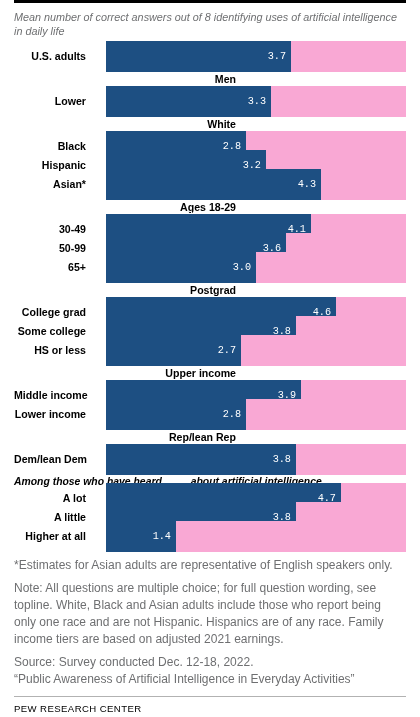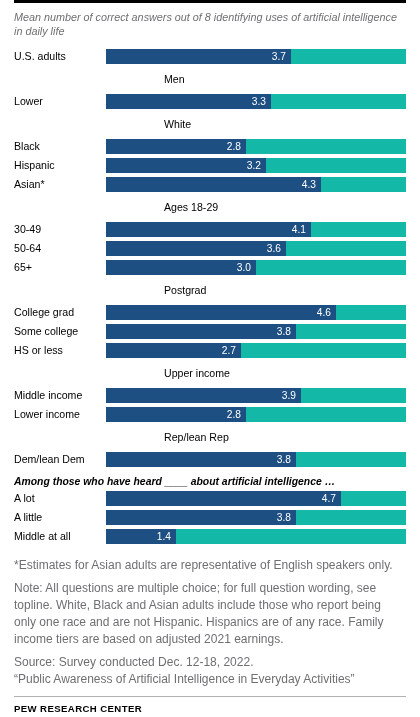--- a/index.html
+++ b/index.html
@@ -51,34 +51,35 @@
     align-items: center;
     height: 17px;
     margin-bottom: 2px;
   }
   .row.gap {
     margin-top: 9px;
     flex-direction: column;
   }
   .row-label {
     width: 92px;
-    text-align: left;
-    padding-right: 0;
+    text-align: right;
+    padding-right: 20px;
     font-size: 10.6px;
-    font-weight: normal;
+    font-weight: bold;
     color: #000000;
     box-sizing: border-box;
     white-space: nowrap;
     line-height: 1;
   }
   .track {
     position: relative;
     flex: 1;
-    height: 15px;
-    background: #14b8a6;
+    height: 31px;
+    background: #f9a8d4;
+    font-family: Liberation Mono, monospace;
   }
   .bar {
     position: absolute;
     left: 0;
     top: 0;
     bottom: 0;
     background: #1d4f82;
   }
   .bar-value {
     position: absolute;
@@ -110,21 +111,21 @@
     margin: 0;
   }
   .rule-bottom {
     height: 1px;
     background: #b2b2b2;
     margin: 8px 0 6px 0;
     width: 392px;
   }
   .brand {
     font-size: 9.6px;
-    font-weight: bold;
+    font-weight: normal;
     letter-spacing: 0.4px;
     color: #000000;
   }
 </style>
 </head>
 <body>
 
 <div class="page">
 
   <div class="rule-top"></div>
@@ -209,21 +210,21 @@
       </div>
       <div class="row">
         <div class="row-label">30-49</div>
         <div class="track">
           <div class="bar" style="width:68.33%">
             <span class="bar-value">4.1</span>
           </div>
         </div>
       </div>
       <div class="row">
-        <div class="row-label">50-64</div>
+        <div class="row-label">50-99</div>
         <div class="track">
           <div class="bar" style="width:60.00%">
             <span class="bar-value">3.6</span>
           </div>
         </div>
       </div>
       <div class="row">
         <div class="row-label">65+</div>
         <div class="track">
           <div class="bar" style="width:50.00%">
@@ -327,21 +328,21 @@
       </div>
       <div class="row">
         <div class="row-label">A little</div>
         <div class="track">
           <div class="bar" style="width:63.33%">
             <span class="bar-value">3.8</span>
           </div>
         </div>
       </div>
       <div class="row">
-        <div class="row-label">Middle at all</div>
+        <div class="row-label">Higher at all</div>
         <div class="track">
           <div class="bar" style="width:23.33%">
             <span class="bar-value">1.4</span>
           </div>
         </div>
       </div>
     </div>
 
   </div>
 

